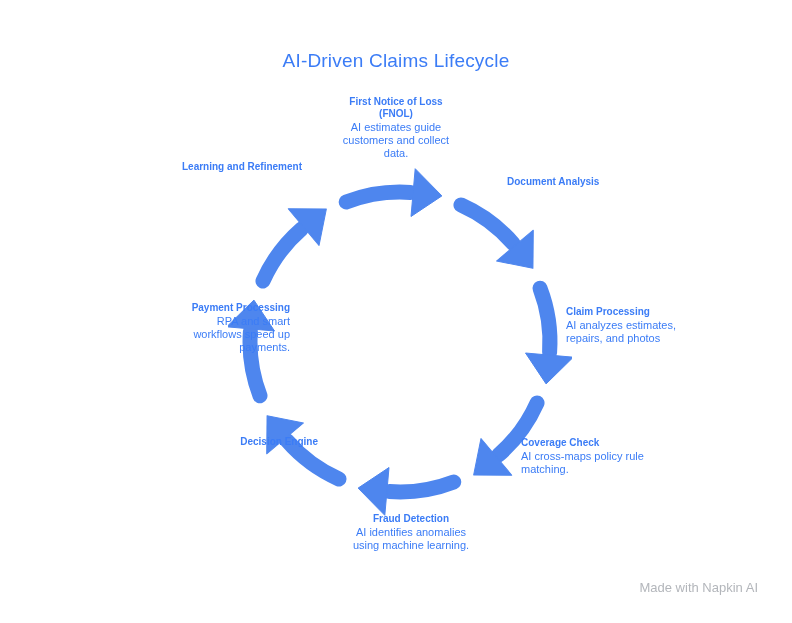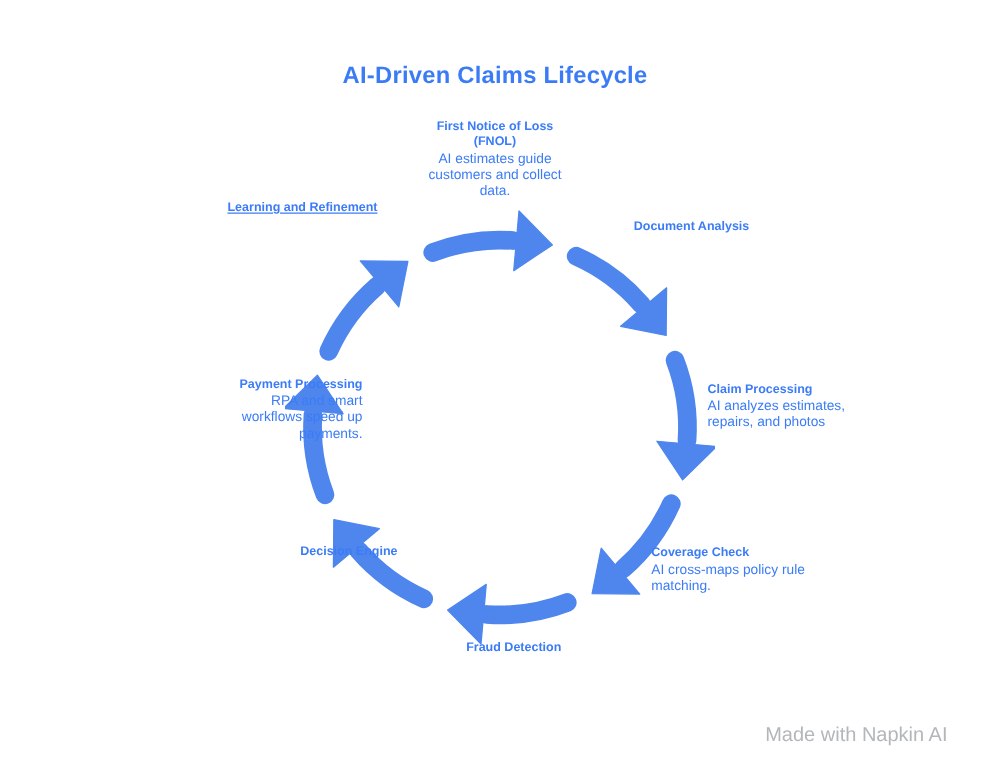--- a/index.html
+++ b/index.html
@@ -8,21 +8,21 @@
     position: relative;
     background: #ffffff;
     font-family: "Liberation Sans", sans-serif;
     overflow: hidden;
   }
   .title {
     position: absolute;
     top: 50px; left: 0; width: 792px;
     text-align: center;
     font-size: 19px;
-    font-weight: 700;
+    font-weight: 400;
     color: #3b7cf6;
     letter-spacing: 0.2px;
   }
   .cycle-svg {
     position: absolute;
     left: 228px; top: 165px;
     width: 344px; height: 354px;
   }
   .step {
     position: absolute;
@@ -41,26 +41,26 @@
   .align-left   { text-align: left; }
   .align-right  { text-align: right; }
 
   .step-fnol      { left: 332px; top:  96px; width: 128px; }
   .step-document  { left: 507px; top: 176px; width: 132px; }
   .step-claim     { left: 566px; top: 306px; width: 114px; }
   .step-coverage  { left: 521px; top: 437px; width: 145px; }
   .step-fraud     { left: 350px; top: 513px; width: 122px; }
   .step-decision  { left: 198px; top: 436px; width: 120px; }
   .step-payment   { left: 178px; top: 302px; width: 112px; }
-  .step-learning  { left: 172px; top: 161px; width: 130px; text-decoration: underline; }
+  .step-learning  { left: 172px; top: 161px; width: 130px; }
 
   .watermark {
     position: absolute;
     right: 34px; top: 580px;
-    font-size: 16px;
+    font-size: 13px;
     color: #b3b6bb;
     font-weight: 500;
   }
 </style>
 </head>
 <body>
 
 <div>
 
   <div class="title">AI-Driven Claims Lifecycle</div>
@@ -100,20 +100,21 @@
     <span class="desc">AI analyzes estimates, repairs, and photos</span>
   </div>
 
   <div class="step step-coverage align-left">
     <span class="heading">Coverage Check</span>
     <span class="desc">AI cross-maps policy rule matching.</span>
   </div>
 
   <div class="step step-fraud align-center">
     <span class="heading">Fraud Detection</span>
+    <span class="desc">AI identifies anomalies using machine learning.</span>
   </div>
 
   <div class="step step-decision align-right">
     <span class="heading">Decision Engine</span>
   </div>
 
   <div class="step step-payment align-right">
     <span class="heading">Payment Processing</span>
     <span class="desc">RPA and smart workflows speed up payments.</span>
   </div>

